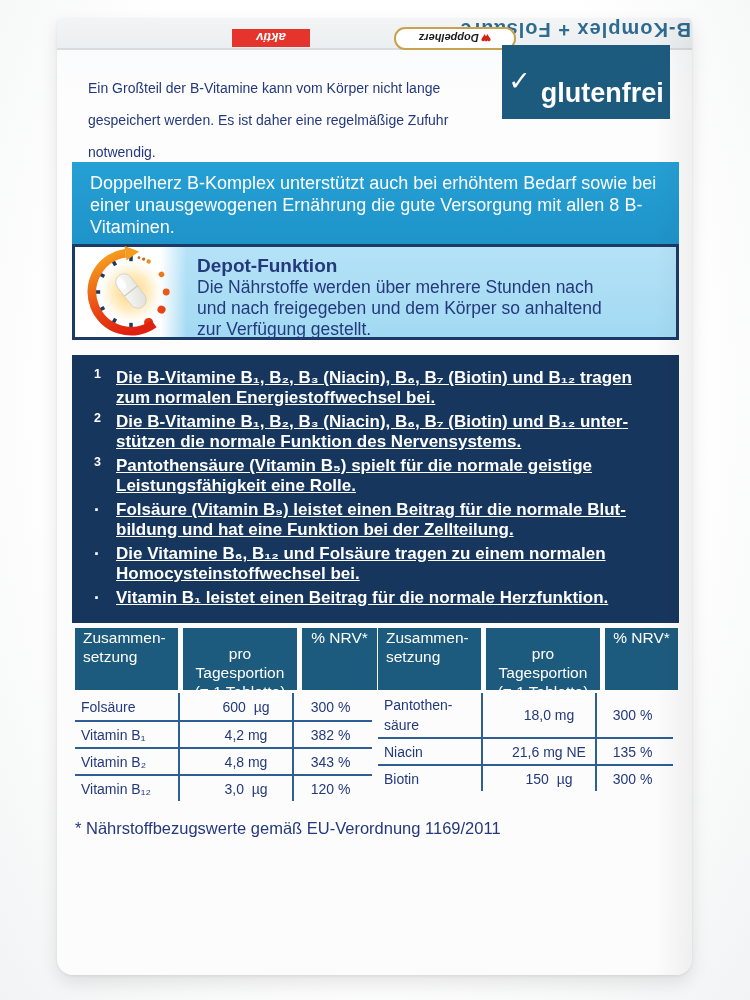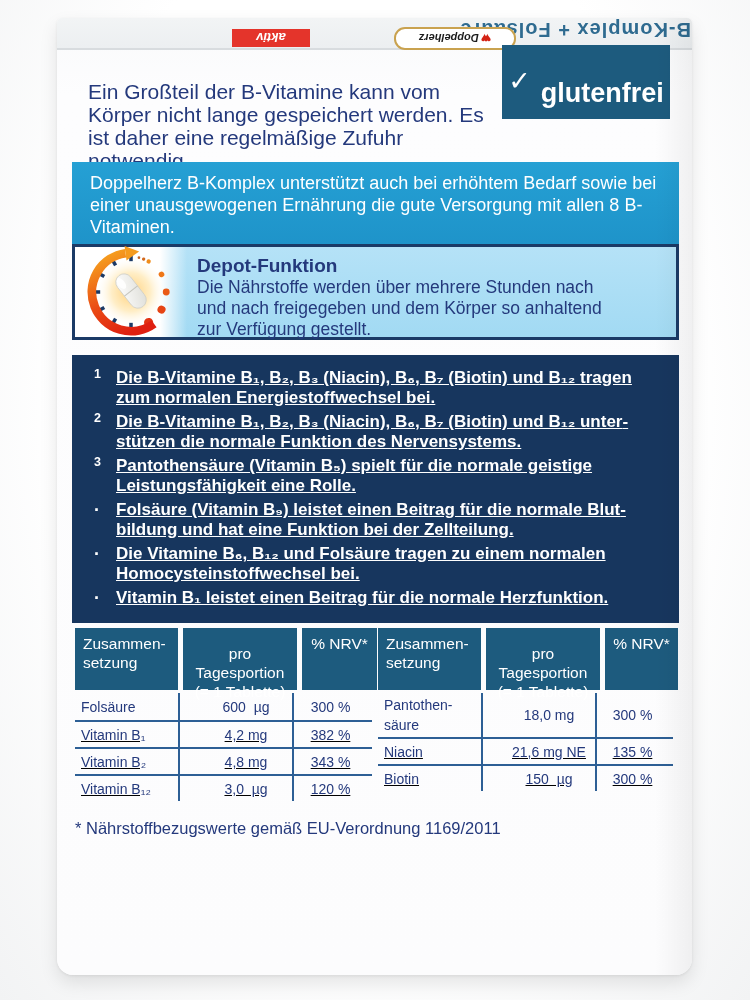--- a/index.html
+++ b/index.html
@@ -27,22 +27,22 @@
   .logo{position:absolute;left:394px;top:27px;width:122px;height:23px;
         background:#fff;border:2px solid var(--gold);border-radius:11px;
         transform:rotate(180deg);display:flex;align-items:center;justify-content:center;gap:3px;}
   .logo .hearts{color:#d42315;font-size:13px;letter-spacing:-5px;line-height:1;margin-right:4px;}
   .logo .brand{color:#1c1c1c;font-weight:bold;font-style:italic;font-size:11px;}
   .badge{position:absolute;left:502px;top:45px;width:168px;height:74px;
         background:var(--teal);color:#fff;display:flex;align-items:center;
         justify-content:center;gap:10px;}
   .badge .check{font-size:27px;font-weight:normal;transform:translateY(-1px);}
   .badge .lbl{font-size:27px;font-weight:600;margin-top:23px;}
-  .intro{position:absolute;left:88px;top:80px;width:408px;
-        color:var(--navy);font-size:21px;line-height:23px;}
+  .intro{position:absolute;left:88px;top:72px;width:408px;
+        color:var(--navy);font-size:14px;line-height:32px;}
   .banner{position:absolute;left:72px;top:162px;width:607px;min-height:66px;
         background:linear-gradient(180deg,#25a0d4,#1e93c9);color:#ffffff;
         font-size:18px;line-height:22px;padding:10px 18px 10px 18px;}
   .depot{position:absolute;left:72px;top:244px;width:607px;height:96px;
         border:3px solid #1b3a66;display:flex;
         background:linear-gradient(180deg,#b5e2f7,#a2daf3);}
   .depot-icon{flex:0 0 112px;background:linear-gradient(90deg,#ffffff 76%,rgba(255,255,255,0));
         display:flex;align-items:center;justify-content:center;}
   .depot-text{padding:8px 12px 6px 10px;max-width:450px;}
   .depot-title{color:var(--navy);font-weight:bold;font-size:19px;line-height:22px;}
@@ -54,27 +54,27 @@
   .claim-marker.sup{font-size:12.5px;transform:translateY(-1px);}
   .claim-marker.dot{font-size:18px;line-height:20px;}
   .claim-text{flex:1;color:#ffffff;font-weight:bold;font-size:17px;line-height:20px;text-decoration:underline;}
   .ntable{position:absolute;}
   .t-left{left:75px;top:628px;width:297px;}
   .t-right{left:378px;top:628px;width:295px;}
   .thead{display:grid;gap:5px;margin-bottom:3px;}
   .t-left .thead,.t-left .trow{grid-template-columns:103px 114px 75px;}
   .t-right .thead,.t-right .trow{grid-template-columns:103px 114px 73px;}
   .th{background:var(--teal);color:#ffffff;height:62px;font-size:15.5px;
-      line-height:19px;white-space:pre-line;padding-top:6px;}
+      line-height:19px;white-space:pre-line;}
   .th.c1{padding-left:8px;}
   .th.c2,.th.c3{text-align:center;}
   .th.c2{padding-top:16px;}
   .tbody{}
   .trow{display:grid;align-items:center;min-height:27px;}
-  .trow + .trow{border-top:2px solid var(--line);text-decoration:underline;}
+  .trow + .trow{border-top:2px solid var(--line);}
   .td{color:var(--navy);font-size:14px;line-height:20px;padding:2px 0;}
   .td.c1{padding-left:6px;white-space:pre-line;}
   .td.c2{text-align:center;border-left:2px solid var(--line);white-space:pre;align-self:stretch;display:flex;align-items:center;justify-content:center;padding-left:20px;}
   .td.c3{text-align:center;border-left:2px solid var(--line);align-self:stretch;display:flex;align-items:center;justify-content:center;}
   .footnote{position:absolute;left:75px;top:819px;color:var(--navy);font-size:16.5px;}
 </style>
 </head>
 <body>
 
 <div class="stage">

